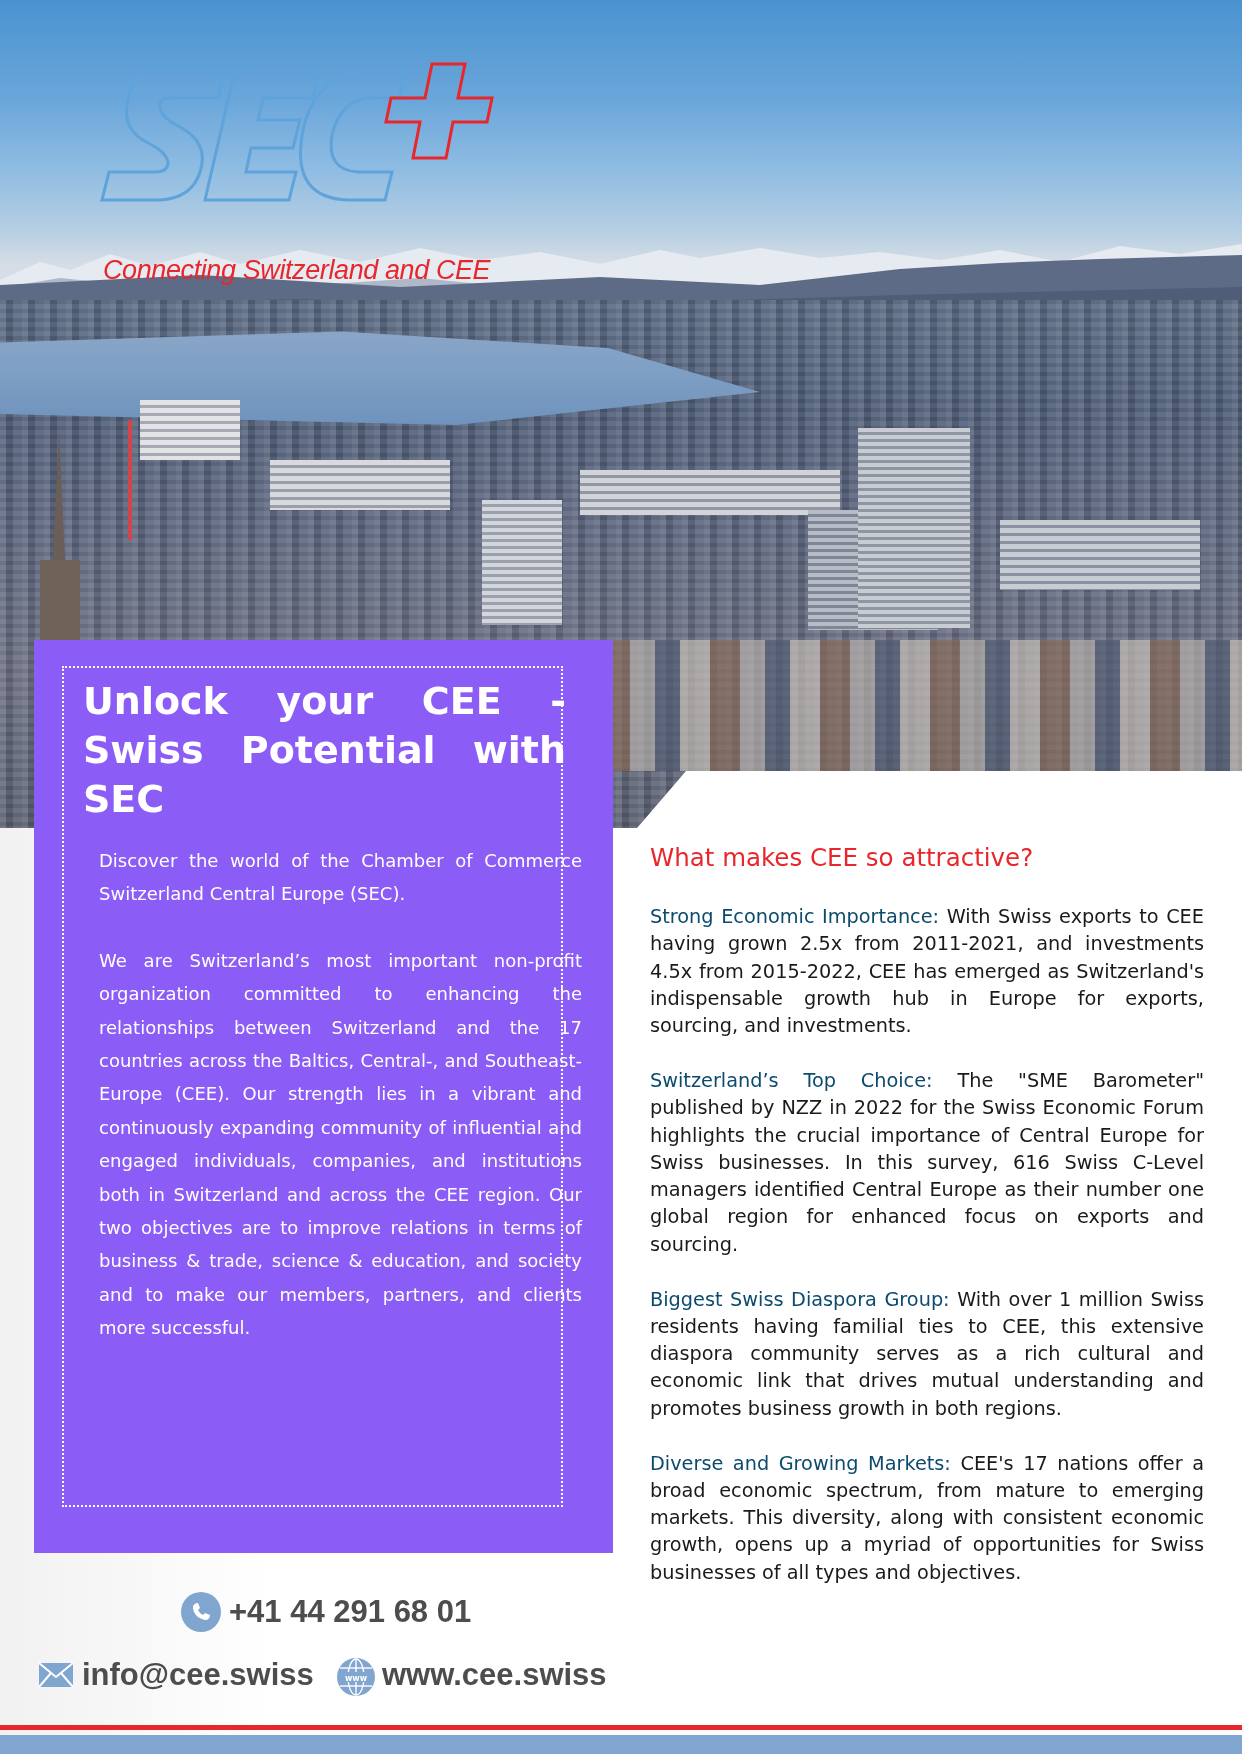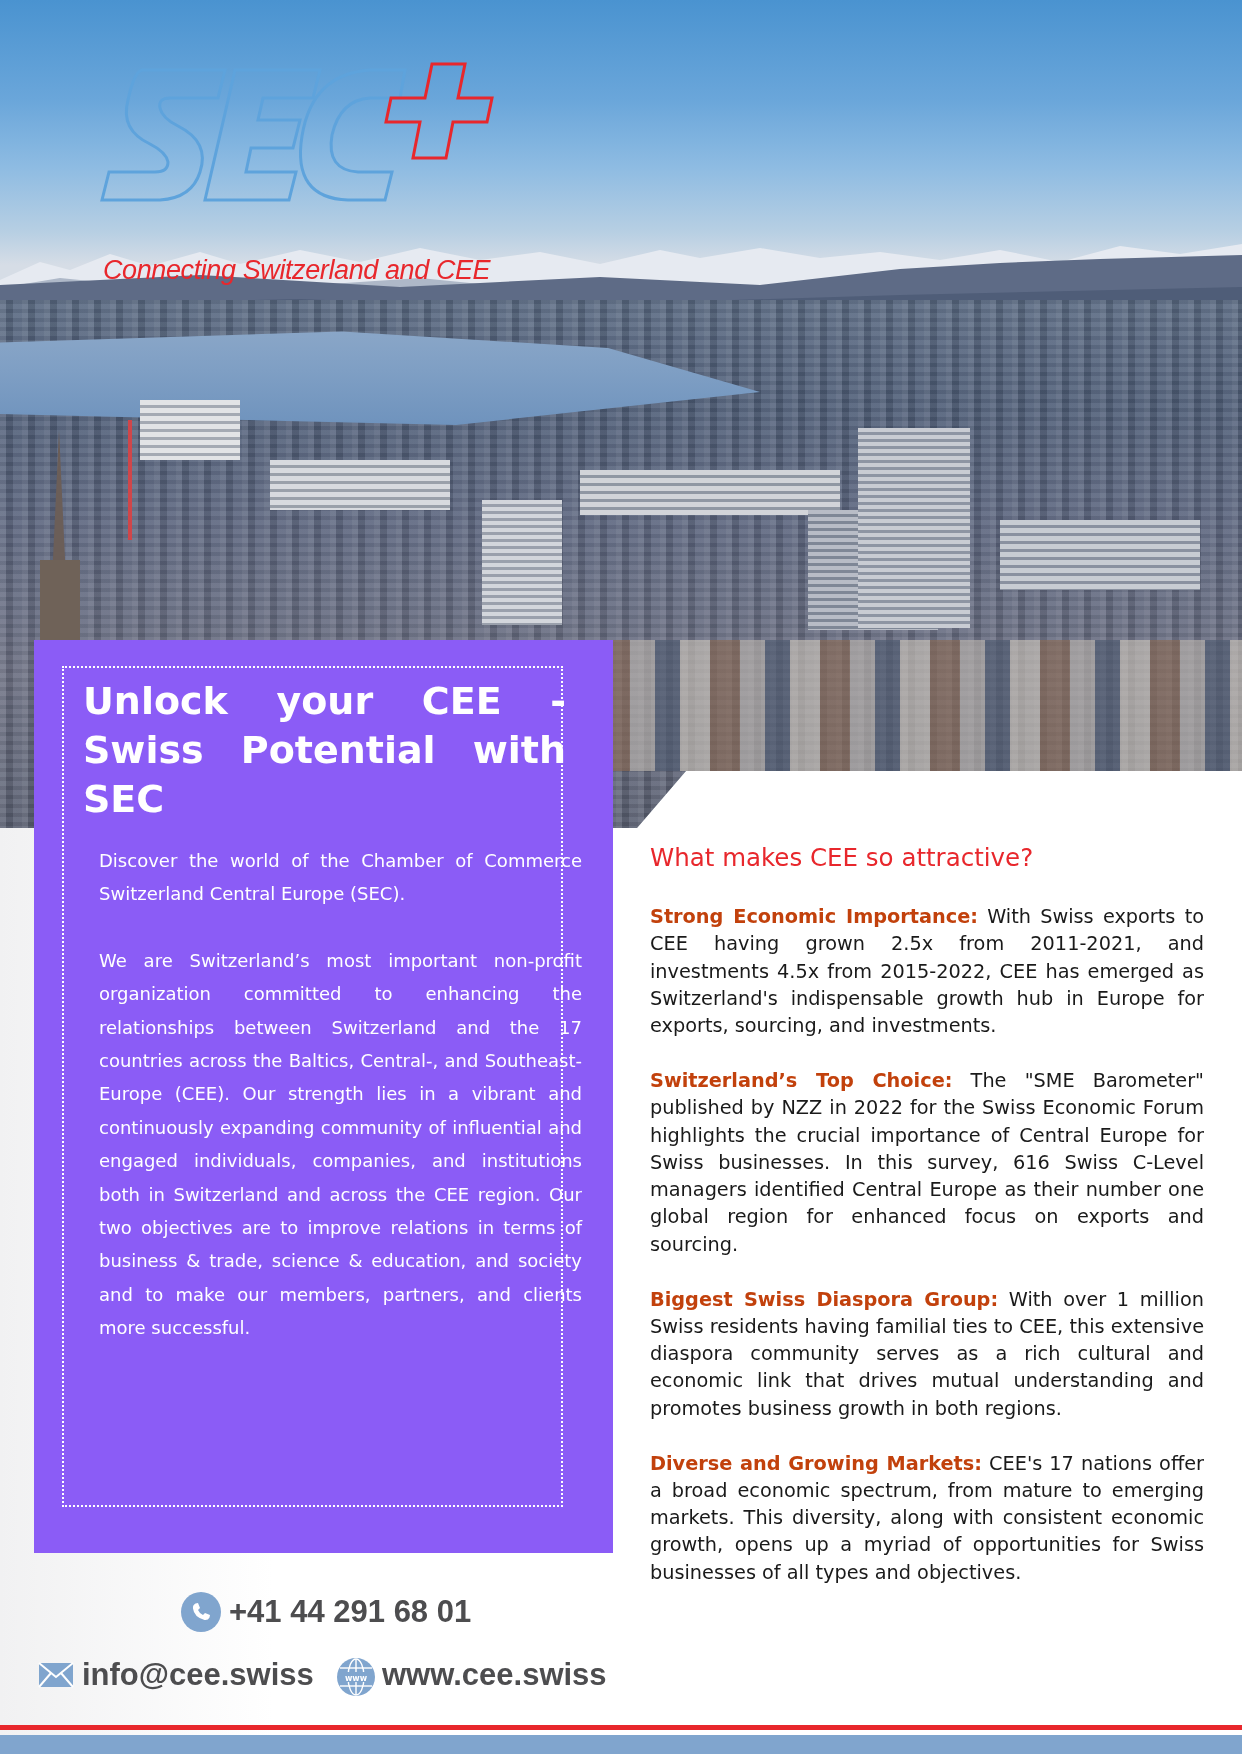--- a/index.html
+++ b/index.html
@@ -99,21 +99,21 @@
   .right-heading {
     position: absolute; left: 650px; top: 843px;
     font-family: "DejaVu Sans", sans-serif; font-weight: normal; font-size: 24.5px; color: #e8272c; margin: 0; white-space: nowrap;
   }
   .right-body {
     position: absolute; left: 650px; top: 903px; width: 554px;
     font-family: "DejaVu Sans", sans-serif; font-size: 19.3px; line-height: 27.3px; color: #1a1a1a;
     text-align: justify;
   }
   .right-body p { margin: 0 0 27.5px 0; }
-  .lead { color: #c2410c; font-weight: bold; }
+  .lead { color: #0c4a6e; font-weight: normal; }
 
   
   .red-line { position: absolute; left: 0; top: 1725px; width: 1242px; height: 5px; background: #e8272c; }
   .blue-bar { position: absolute; left: 0; top: 1735px; width: 1242px; height: 19px; background: #80a5ce; }
 </style>
 </head>
 <body>
 
 <div class="hero" aria-label="Aerial view of Zurich with lake and snow-capped Alps">
   <div class="sky"></div>

